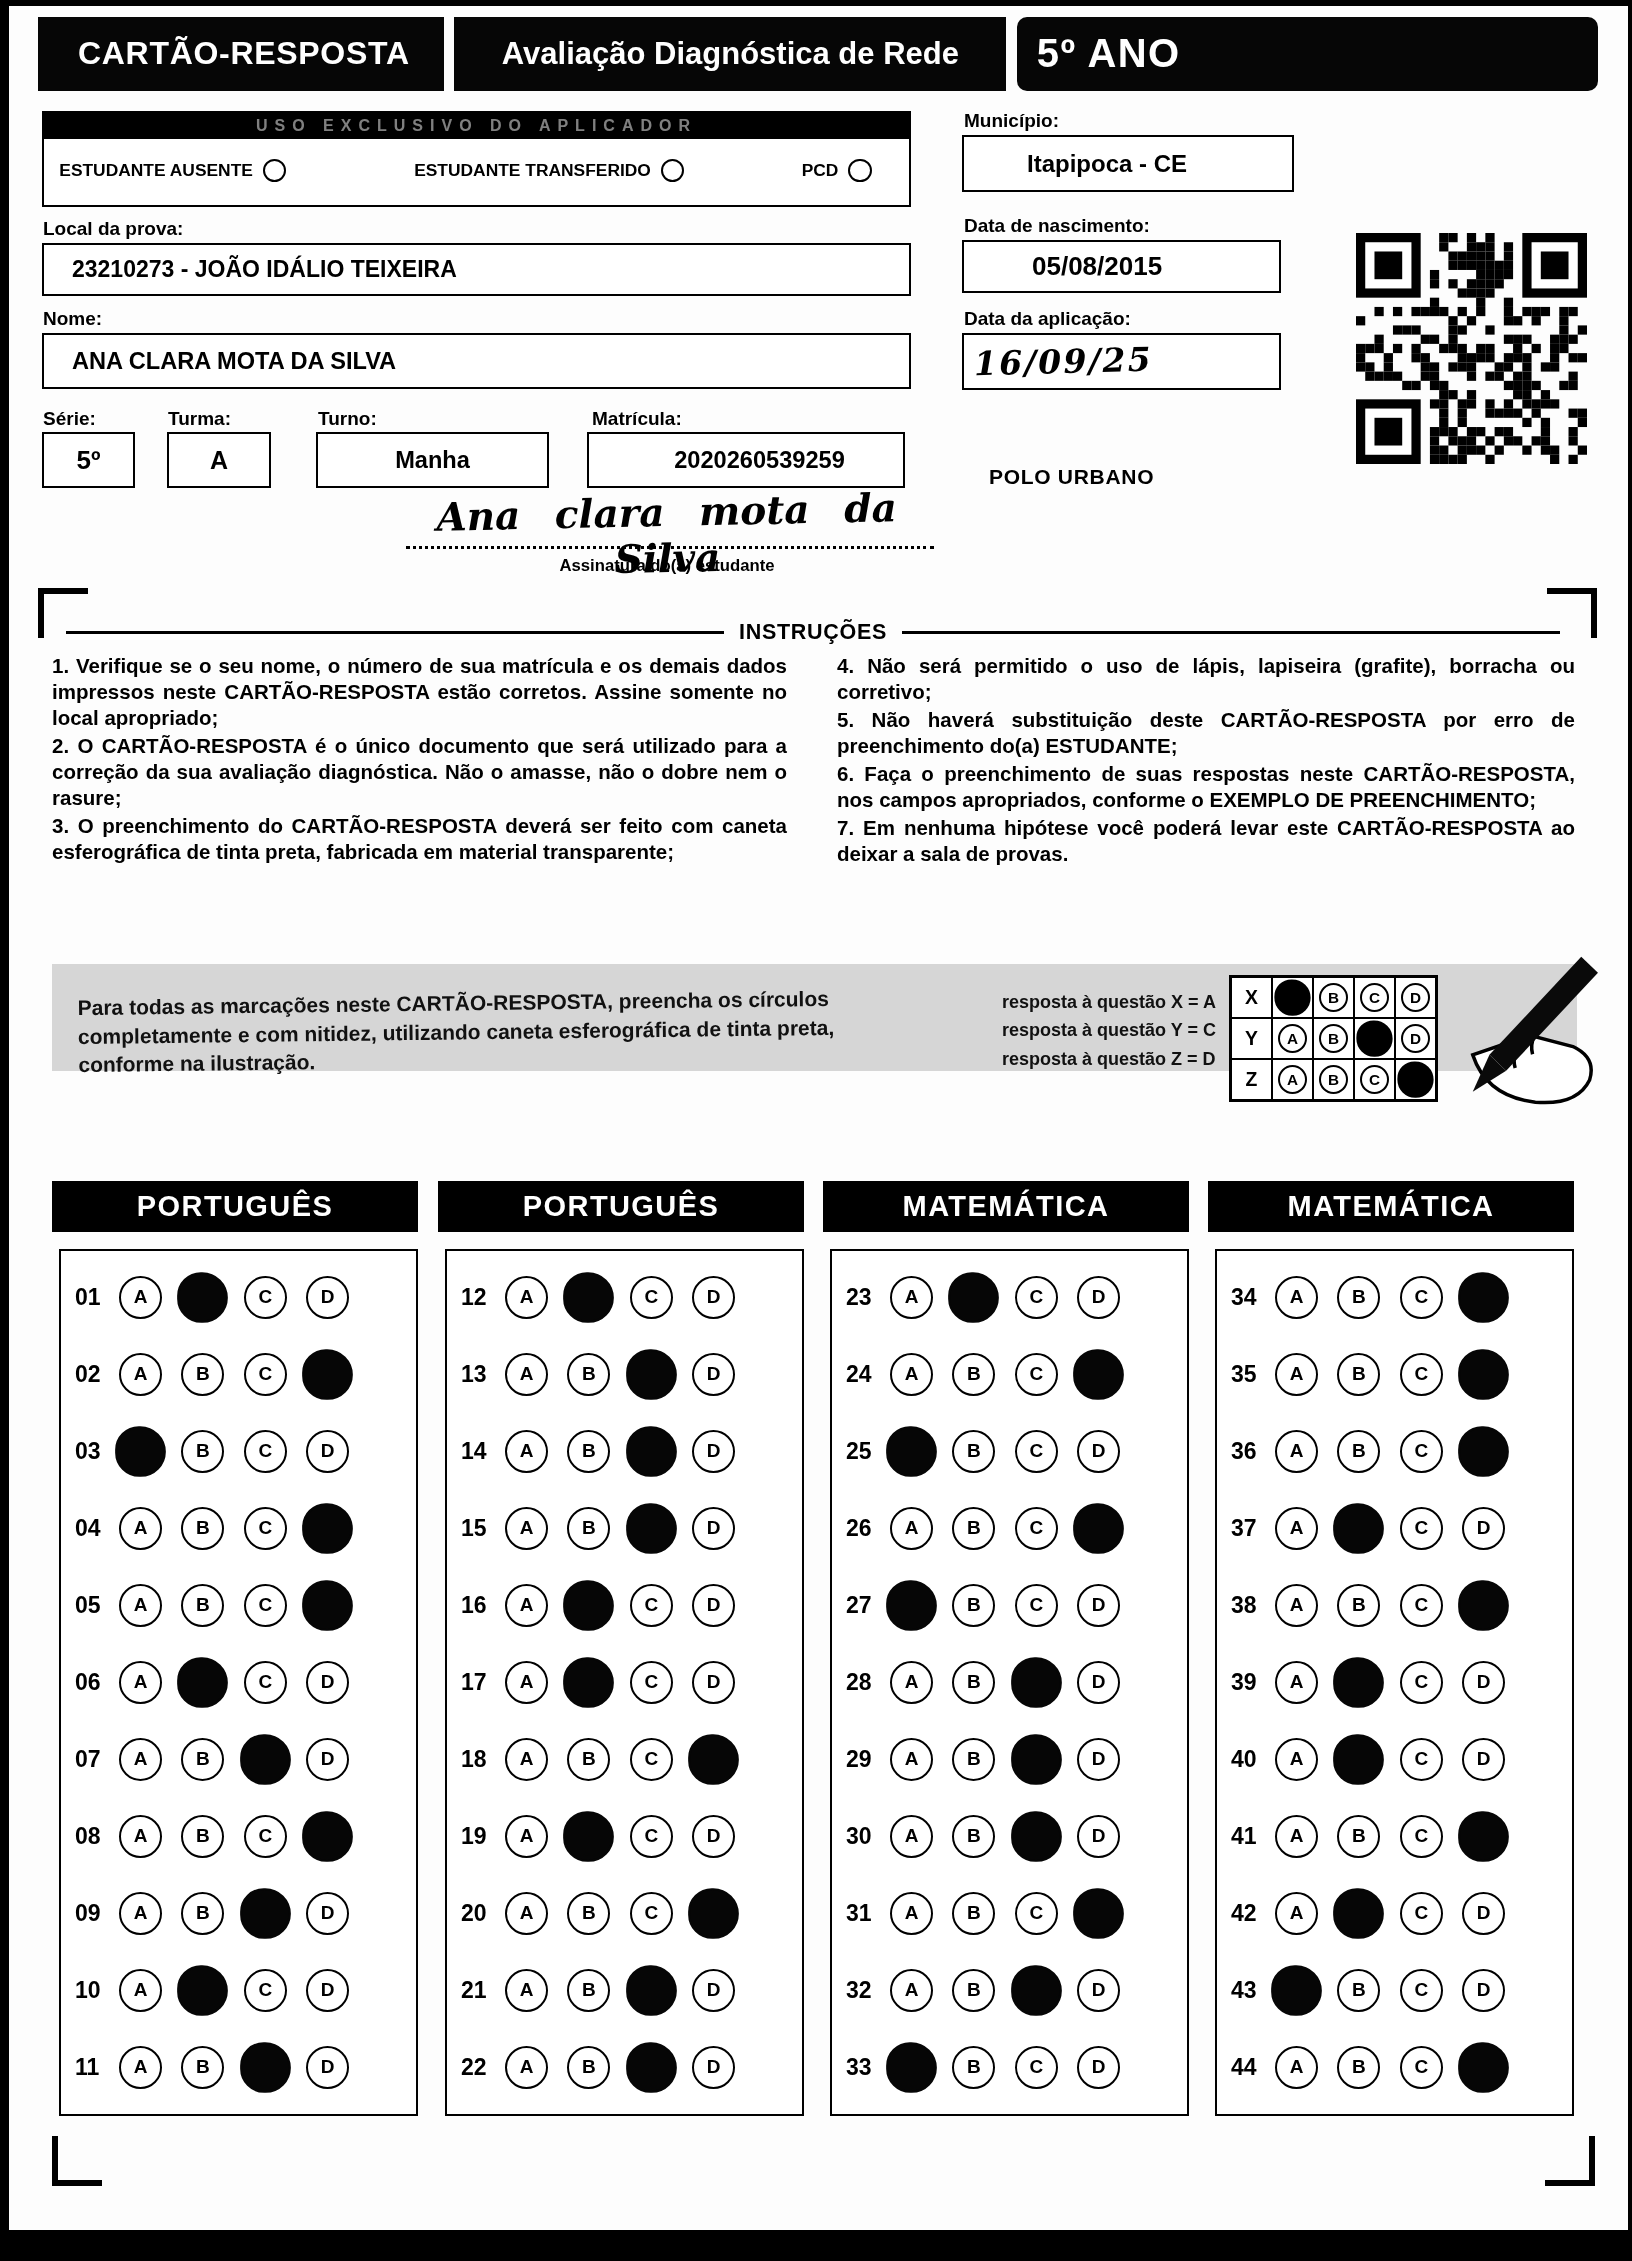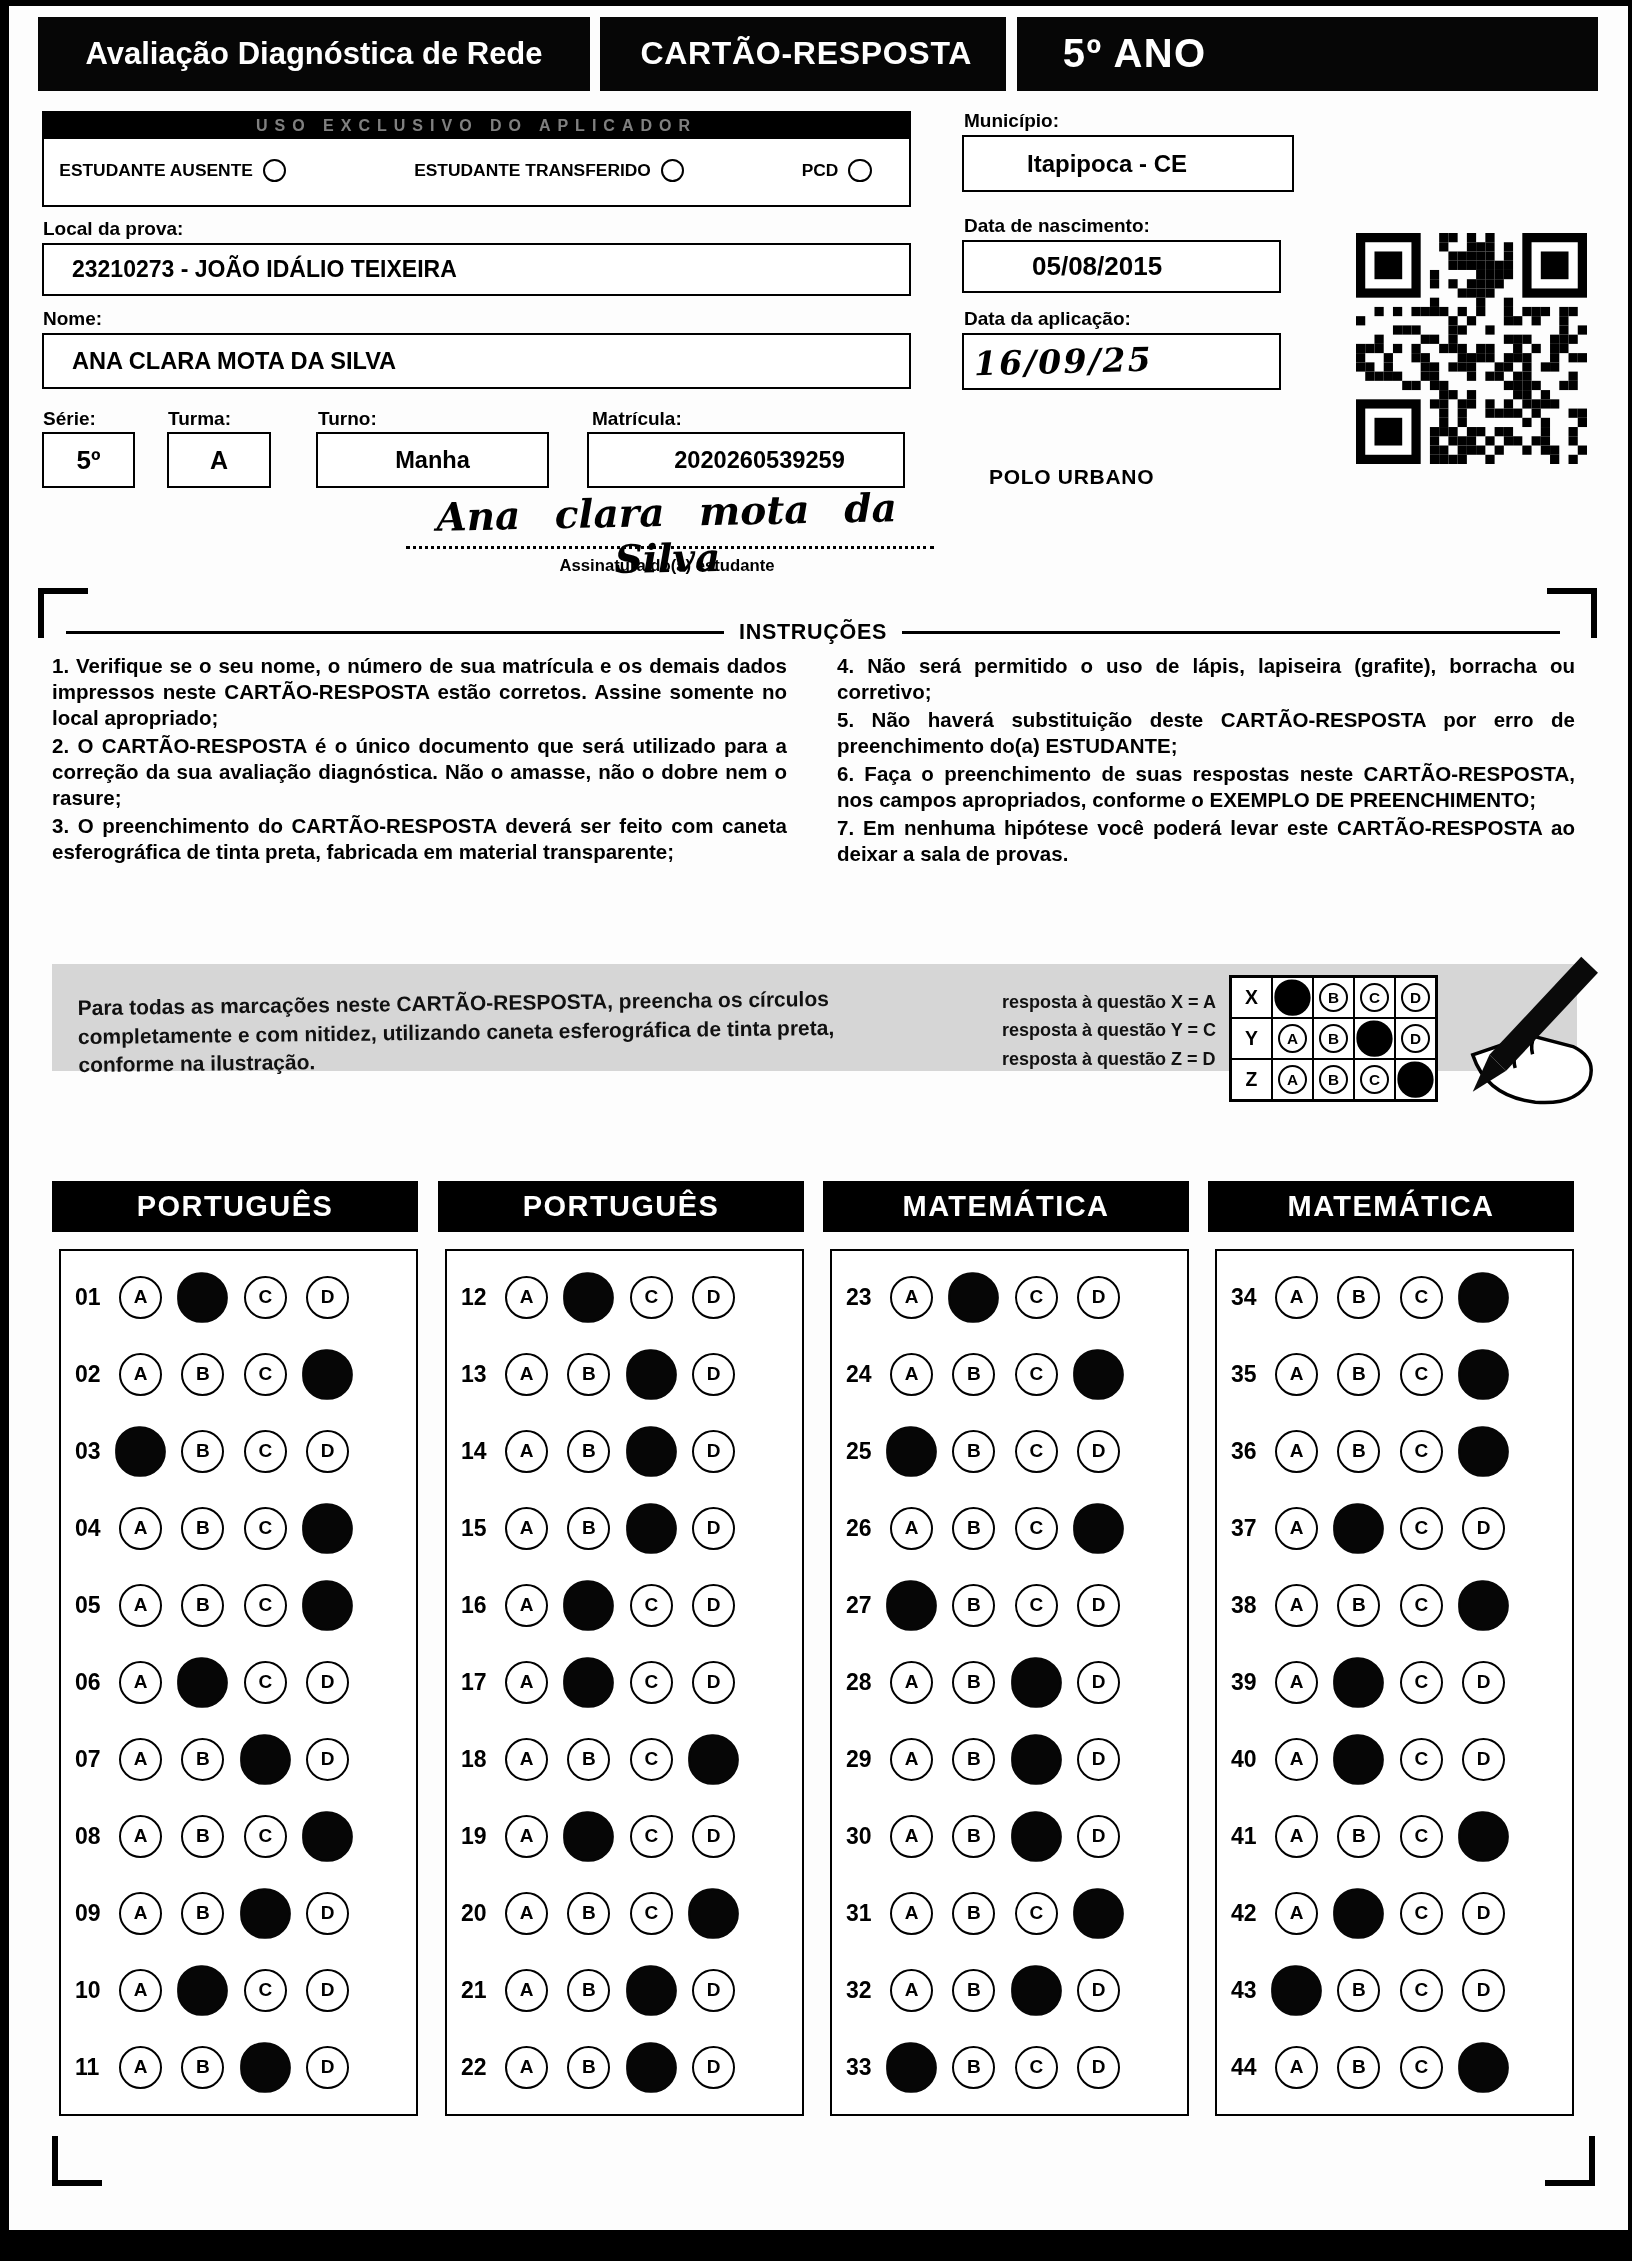--- a/index.html
+++ b/index.html
@@ -11,21 +11,21 @@
   .edge-left { left:0; top:0; bottom:0; width:9px; }
   .edge-top { left:0; top:0; right:0; height:6.3px; }
   .edge-right { right:0; top:0; bottom:0; width:4.9px; }
   .edge-bottom { left:0; right:0; bottom:0; height:31px; }
 
   
   .header { position:absolute; left:38px; top:16.7px; right:35px; height:74px; display:flex; gap:10.4px; }
   .hbox { background:#060606; color:#fff; font-weight:bold; display:flex; align-items:center; }
   .hbox-left { width:406px; padding-left:40px; font-size:32px; letter-spacing:0.7px; }
   .hbox-center { width:552px; justify-content:center; font-size:31px; }
-  .hbox-right { flex:1; padding-left:46px; font-size:40px; letter-spacing:1.4px; }
+  .hbox-right { flex:1; padding-left:20px; font-size:40px; letter-spacing:1.4px;border-radius:10px; }
 
   
   .aplicador-box { position:absolute; left:42px; top:111px; width:869px; height:96px; border:2.8px solid #000; background:#fff; }
   .aplicador-bar { height:26px; background:#000; color:rgba(255,255,255,.5); font-weight:bold; font-size:16px; letter-spacing:7px; text-align:center; line-height:26px; overflow:hidden; white-space:nowrap; }
   .checkbox-row { display:flex; align-items:center; height:63px; padding:0 15.3px; }
   .chk { display:flex; align-items:center; gap:9.7px; }
   .chk2 { margin-left:128px; }
   .chk3 { margin-left:auto; margin-right:22px; }
   .chk-label { font-weight:bold; font-size:17.4px; }
   .chk-circle { width:23.6px; height:23.6px; border:2.1px solid #000; border-radius:50%; background:#fff; }
@@ -97,22 +97,22 @@
 <body>
 
 <div class="page">
 
   <div class="edge edge-left"></div>
   <div class="edge edge-top"></div>
   <div class="edge edge-right"></div>
   <div class="edge edge-bottom"></div>
 
   <div class="header">
+    <div class="hbox hbox-left">CARTÃO-RESPOSTA</div>
     <div class="hbox hbox-center">Avaliação Diagnóstica de Rede</div>
-    <div class="hbox hbox-left">CARTÃO-RESPOSTA</div>
     <div class="hbox hbox-right">5º ANO</div>
   </div>
 
   <div class="aplicador-box">
     <div class="aplicador-bar">USO EXCLUSIVO DO APLICADOR</div>
     <div class="checkbox-row">
       <div class="chk chk1">
         <span class="chk-label">ESTUDANTE AUSENTE</span>
         <span class="chk-circle"></span>
       </div>

